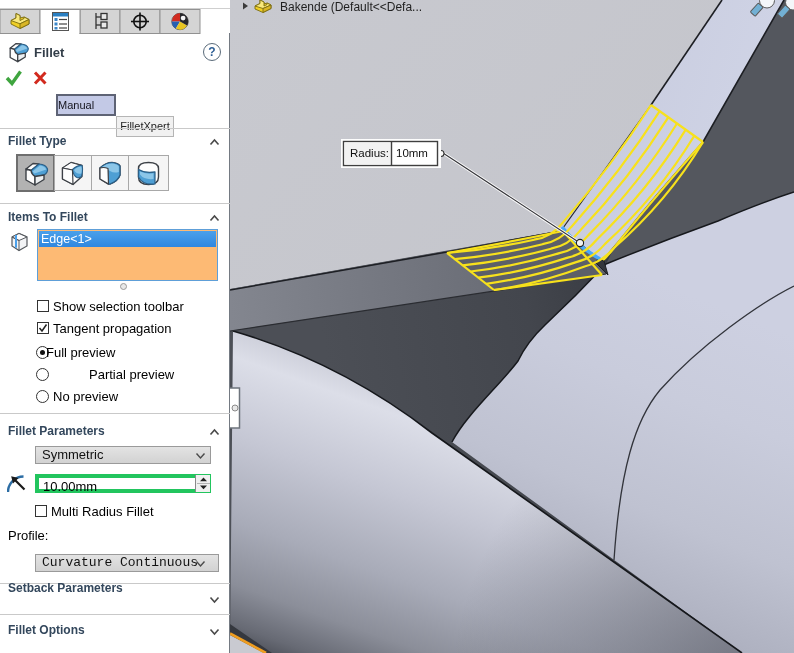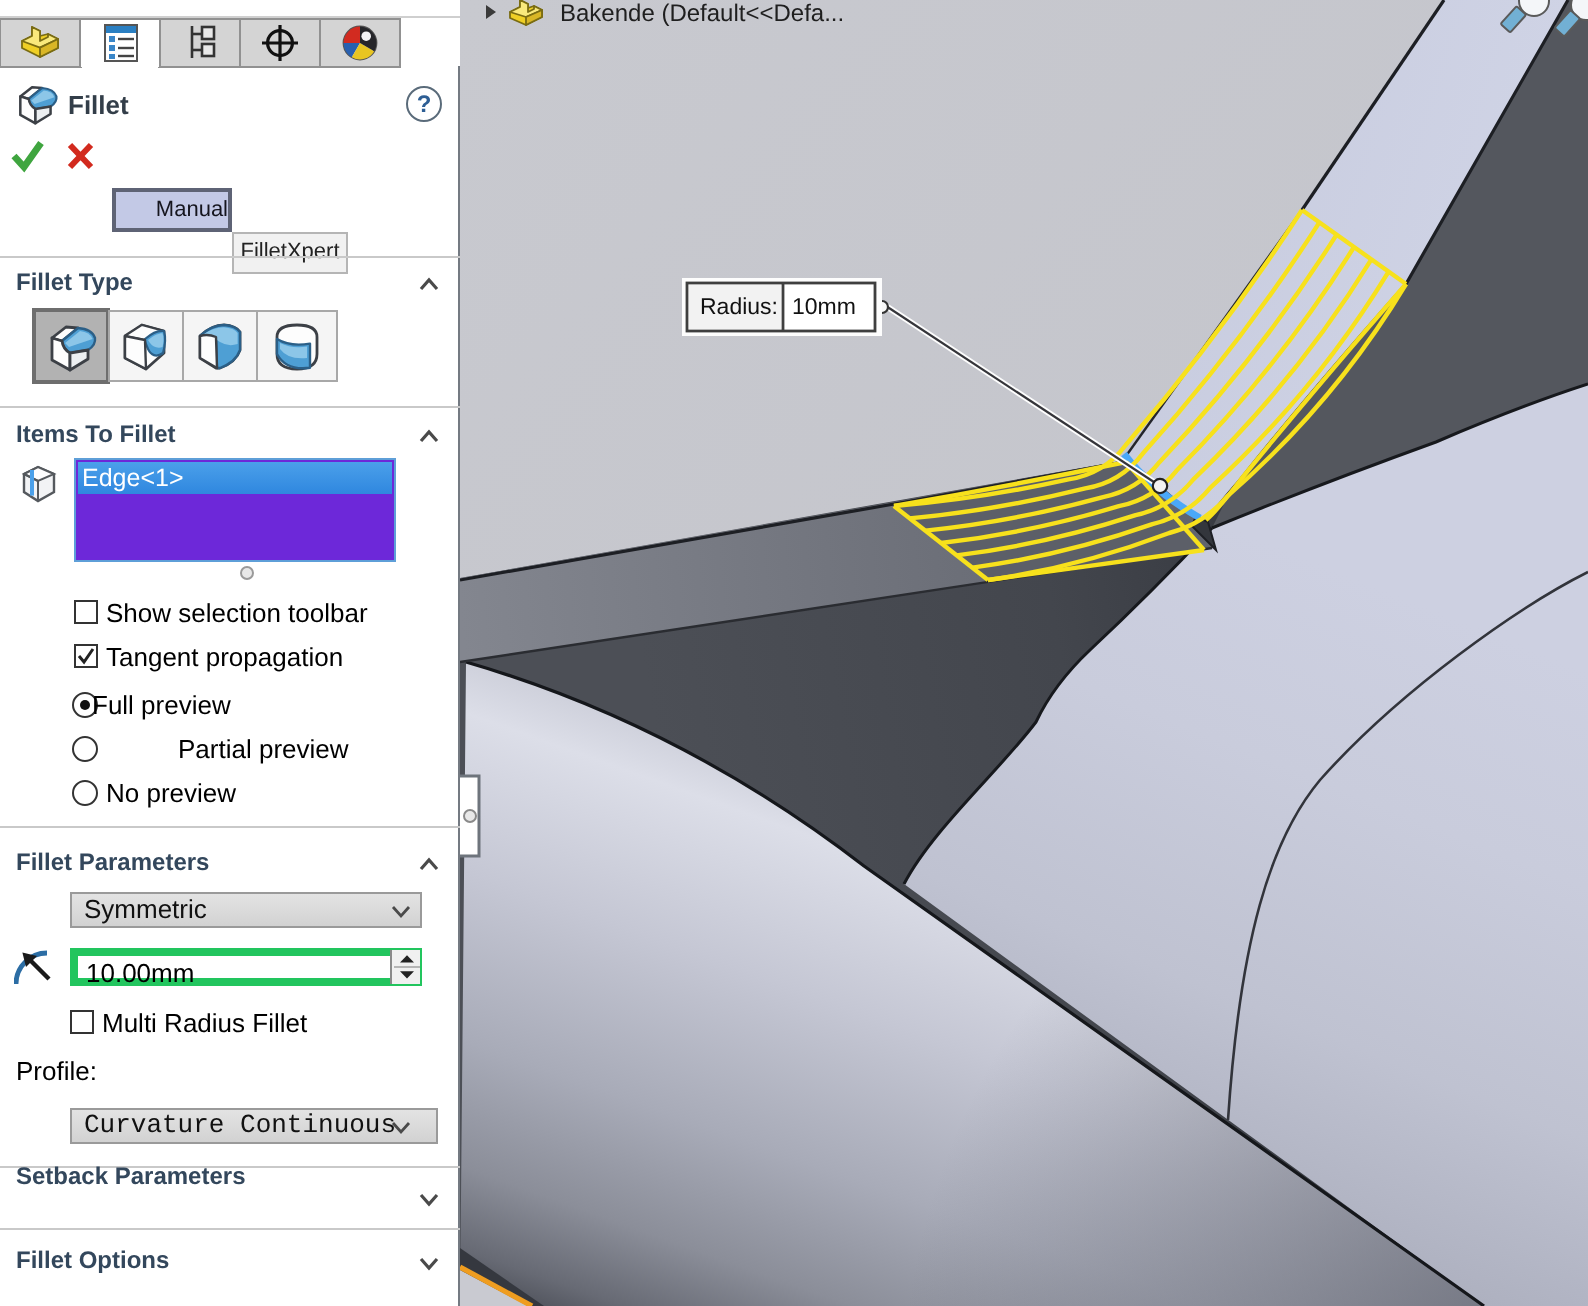--- a/index.html
+++ b/index.html
@@ -82,21 +82,21 @@
  </g>
 </svg>
 <div class="abs" style="left:34px;top:45px;font-size:13px;font-weight:bold;color:#333e49;">Fillet</div>
 <div class="abs" style="left:203px;top:43px;width:16px;height:16px;border:1.5px solid #5a6b7a;border-radius:50%;color:#2d5e94;font-size:12px;font-weight:bold;text-align:center;line-height:16px;">?</div>
 
 <svg class="abs" style="left:5px;top:69px;" width="46" height="18" viewBox="0 0 46 18">
   <path d="M2 9 L7 14.5 L15.5 2.5" fill="none" stroke="#3fa53f" stroke-width="3.4"></path>
   <path d="M30 3.5 L40.5 14.5 M40.5 3.5 L30 14.5" fill="none" stroke="#d22a1e" stroke-width="3"></path>
 </svg>
 
-<div class="abs" style="left:56px;top:94px;width:60px;height:22px;background:#c3c9e6;border:2px solid #5e6375;box-sizing:border-box;text-align:right;font-size:11px;color:#15151e;line-height:18px;">Manual</div>
+<div class="abs" style="left:56px;top:94px;width:60px;height:22px;background:#c3c9e6;border:2px solid #5e6375;box-sizing:border-box;text-align:left;font-size:11px;color:#15151e;line-height:18px;">Manual</div>
 <div class="abs" style="left:116px;top:95px;width:58px;height:21px;background:#f1f1f1;border:1px solid #b5b5b5;box-sizing:border-box;text-align:center;font-size:11px;color:#222;line-height:19px;margin-top:21px;">FilletXpert</div>
 
 <div class="sep" style="top:128px;"></div>
 
 <div class="abs hdr" style="left:8px;top:134px;">Fillet Type</div>
 <svg class="chev" style="left:209px;top:137px;" viewBox="0 0 11 11">
     <path d="M1.5 7.5 L5.5 3 L9.5 7.5" fill="none" stroke="#4a4a4a" stroke-width="1.6"></path>
   </svg>
 <svg class="abs" style="left:16px;top:154px;" width="154" height="38" viewBox="0 0 154 38">
   <rect x="1" y="1" width="37" height="36" fill="#b2b2b2" stroke="#6e6e6e" stroke-width="2"></rect>
@@ -142,21 +142,21 @@
   </svg>
 
 <svg class="abs" style="left:9px;top:231px;" width="21" height="22" viewBox="0 0 21 22">
   <polygon points="3,6 10,2.5 18,6 18,15 10,19.5 3,15" fill="#f2f3f5" stroke="#55595e" stroke-width="1.2"></polygon>
   <polygon points="3,6 10,2.5 18,6 10,9.5" fill="#fdfdfe" stroke="#55595e" stroke-width="1"></polygon>
   <path d="M10 9.5 L10 19.5" stroke="#55595e" stroke-width="1"></path>
   <path d="M3 6 L10 9.5" stroke="#55595e" stroke-width="1"></path>
   <path d="M7 4 L7 16.8" stroke="#4ba0ea" stroke-width="2"></path>
 </svg>
 
-<div class="abs" style="left:37px;top:229px;width:161px;height:52px;background:#6d28d9;border:1px solid #5e9fd8;box-sizing:border-box;">
+<div class="abs" style="left:37px;top:229px;width:181px;height:52px;background:#fdba74;border:1px solid #5e9fd8;box-sizing:border-box;">
   <div style="position:absolute;left:1px;top:1px;right:1px;height:16px;background:linear-gradient(#4ba0ea,#2f87df);color:#fff;font-size:12.5px;padding-left:2px;line-height:16px;">Edge&lt;1&gt;</div>
 </div>
 <div class="abs" style="left:120px;top:283px;width:7px;height:7px;border-radius:50%;background:#e8e8e8;border:1px solid #9a9a9a;box-sizing:border-box;"></div>
 
 <div class="abs" style="left:37px;top:300px;width:12px;height:12px;border:1px solid #333;background:#fff;box-sizing:border-box;"></div>
 <div class="abs lbl" style="left:53px;top:299px;">Show selection toolbar</div>
 
 <div class="abs" style="left:37px;top:322px;width:12px;height:12px;border:1px solid #333;background:#fff;box-sizing:border-box;"></div>
 <svg class="abs" style="left:37px;top:322px;" width="12" height="12" viewBox="0 0 12 12">
     <path d="M2.5 6 L5 9 L9.5 2.5" fill="none" stroke="#222" stroke-width="1.5"></path>

